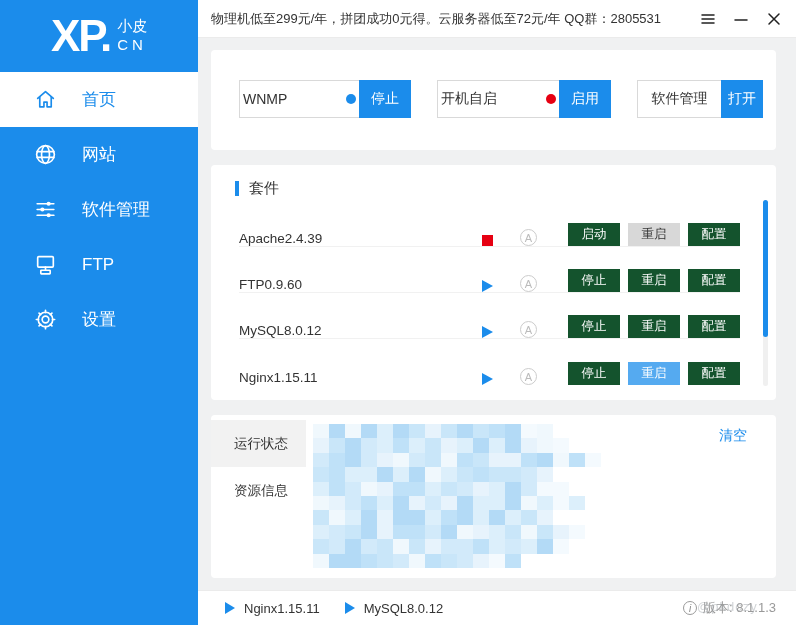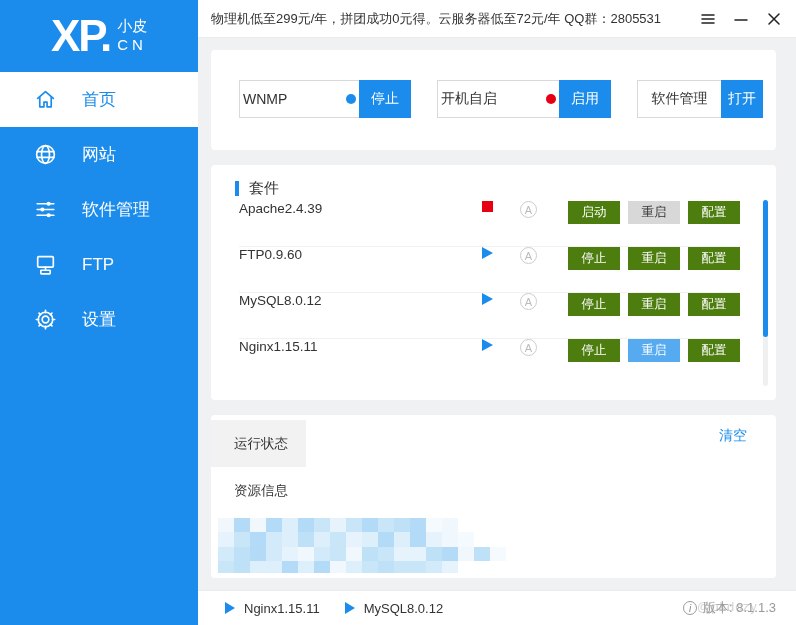--- a/index.html
+++ b/index.html
@@ -41,36 +41,36 @@
   .qs-box { border:1px solid #d9d9d9; border-right:none; display:flex; align-items:center; justify-content:space-between; font-size:14px; color:#333; padding:0 3px; width:120px; }
   .qs-group:nth-child(2) .qs-box { width:122px; }
   .qs-group:nth-child(3) .qs-box { width:84px; padding:0 10px; justify-content:center; }
   .qs-btn { width:52px; height:38px; border:none; background:#1b8ceb; color:#fff; font-size:14px; cursor:pointer; font-family:inherit; }
   .qs-group:nth-child(3) .qs-btn { width:42px; }
   .dot { width:10px; height:10px; border-radius:50%; flex-shrink:0; }
 
   
   .suite { margin-top:15px; height:235px; padding:14px 0 0 24px; position:relative; }
   .suite-rows { margin-top:3px; margin-left:4px; margin-right:36px; }
-  .suite-row { height:46px; display:flex; align-items:flex-start; border-bottom:1px solid #f1f1f1; }
+  .suite-row { height:46px; display:flex; align-items:flex-end; border-bottom:1px solid #f1f1f1; }
   .suite-row:last-child { border-bottom:none; }
   .suite-name { width:243px; font-size:13.5px; color:#333; }
   .state-icon { width:30px; display:flex; align-items:center; }
   .sq { width:11px; height:11px; background:#e60012; }
   .play { width:0; height:0; border-left:11px solid #1b8ceb; border-top:6.5px solid transparent; border-bottom:6.5px solid transparent; }
   .circle-a { width:17px; height:17px; border:1px solid #ccc; border-radius:50%; color:#bbb; font-size:11px; display:flex; align-items:center; justify-content:center; margin-left:8px; cursor:pointer; }
   .row-btns { margin-left:auto; display:flex; gap:8px; }
-  .s-btn { width:52px; height:23px; border:none; background:#4d7c0f; color:#fff; font-size:12.5px; cursor:pointer; font-family:inherit; }
+  .s-btn { width:52px; height:23px; border:none; background:#14532d; color:#fff; font-size:12.5px; cursor:pointer; font-family:inherit; }
   .s-btn.disabled { background:#d8d8d8; color:#333; }
   .s-btn.light { background:#55aaf0; }
   .scroll-track { position:absolute; right:8px; top:35px; width:5px; height:186px; background:#f0f0f0; border-radius:3px; }
   .scroll-thumb { width:5px; height:137px; background:#1b8ceb; border-radius:3px; cursor:pointer; }
 
   
-  .statuspanel { margin-top:15px; height:163px; position:relative; display:flex; padding:5px 0 5px 0;flex-direction:column; }
+  .statuspanel { margin-top:15px; height:163px; position:relative; display:flex; padding:5px 0 5px 0; }
   .tabs { width:95px; flex-shrink:0; }
   .tab { height:47px; display:flex; align-items:center; padding-left:23px; font-size:13.5px; color:#333; cursor:pointer; }
   .tab.active { background:#f2f2f2; }
   .blur-wrap { flex:1; padding:4px 0 0 7px; overflow:hidden; }
   .blur-row { display:flex; height:14.4px; }
   .blur-cell { height:14.4px; flex-shrink:0; }
   .clear-link { position:absolute; top:12px; right:29px; color:#1b8ceb; font-size:14px; cursor:pointer; text-decoration:none; }
 
   
   .footer { height:35px; background:#fff; border-top:1px solid #ebebeb; display:flex; align-items:center; padding:0 20px 0 27px; flex-shrink:0; margin-top:12px; }

